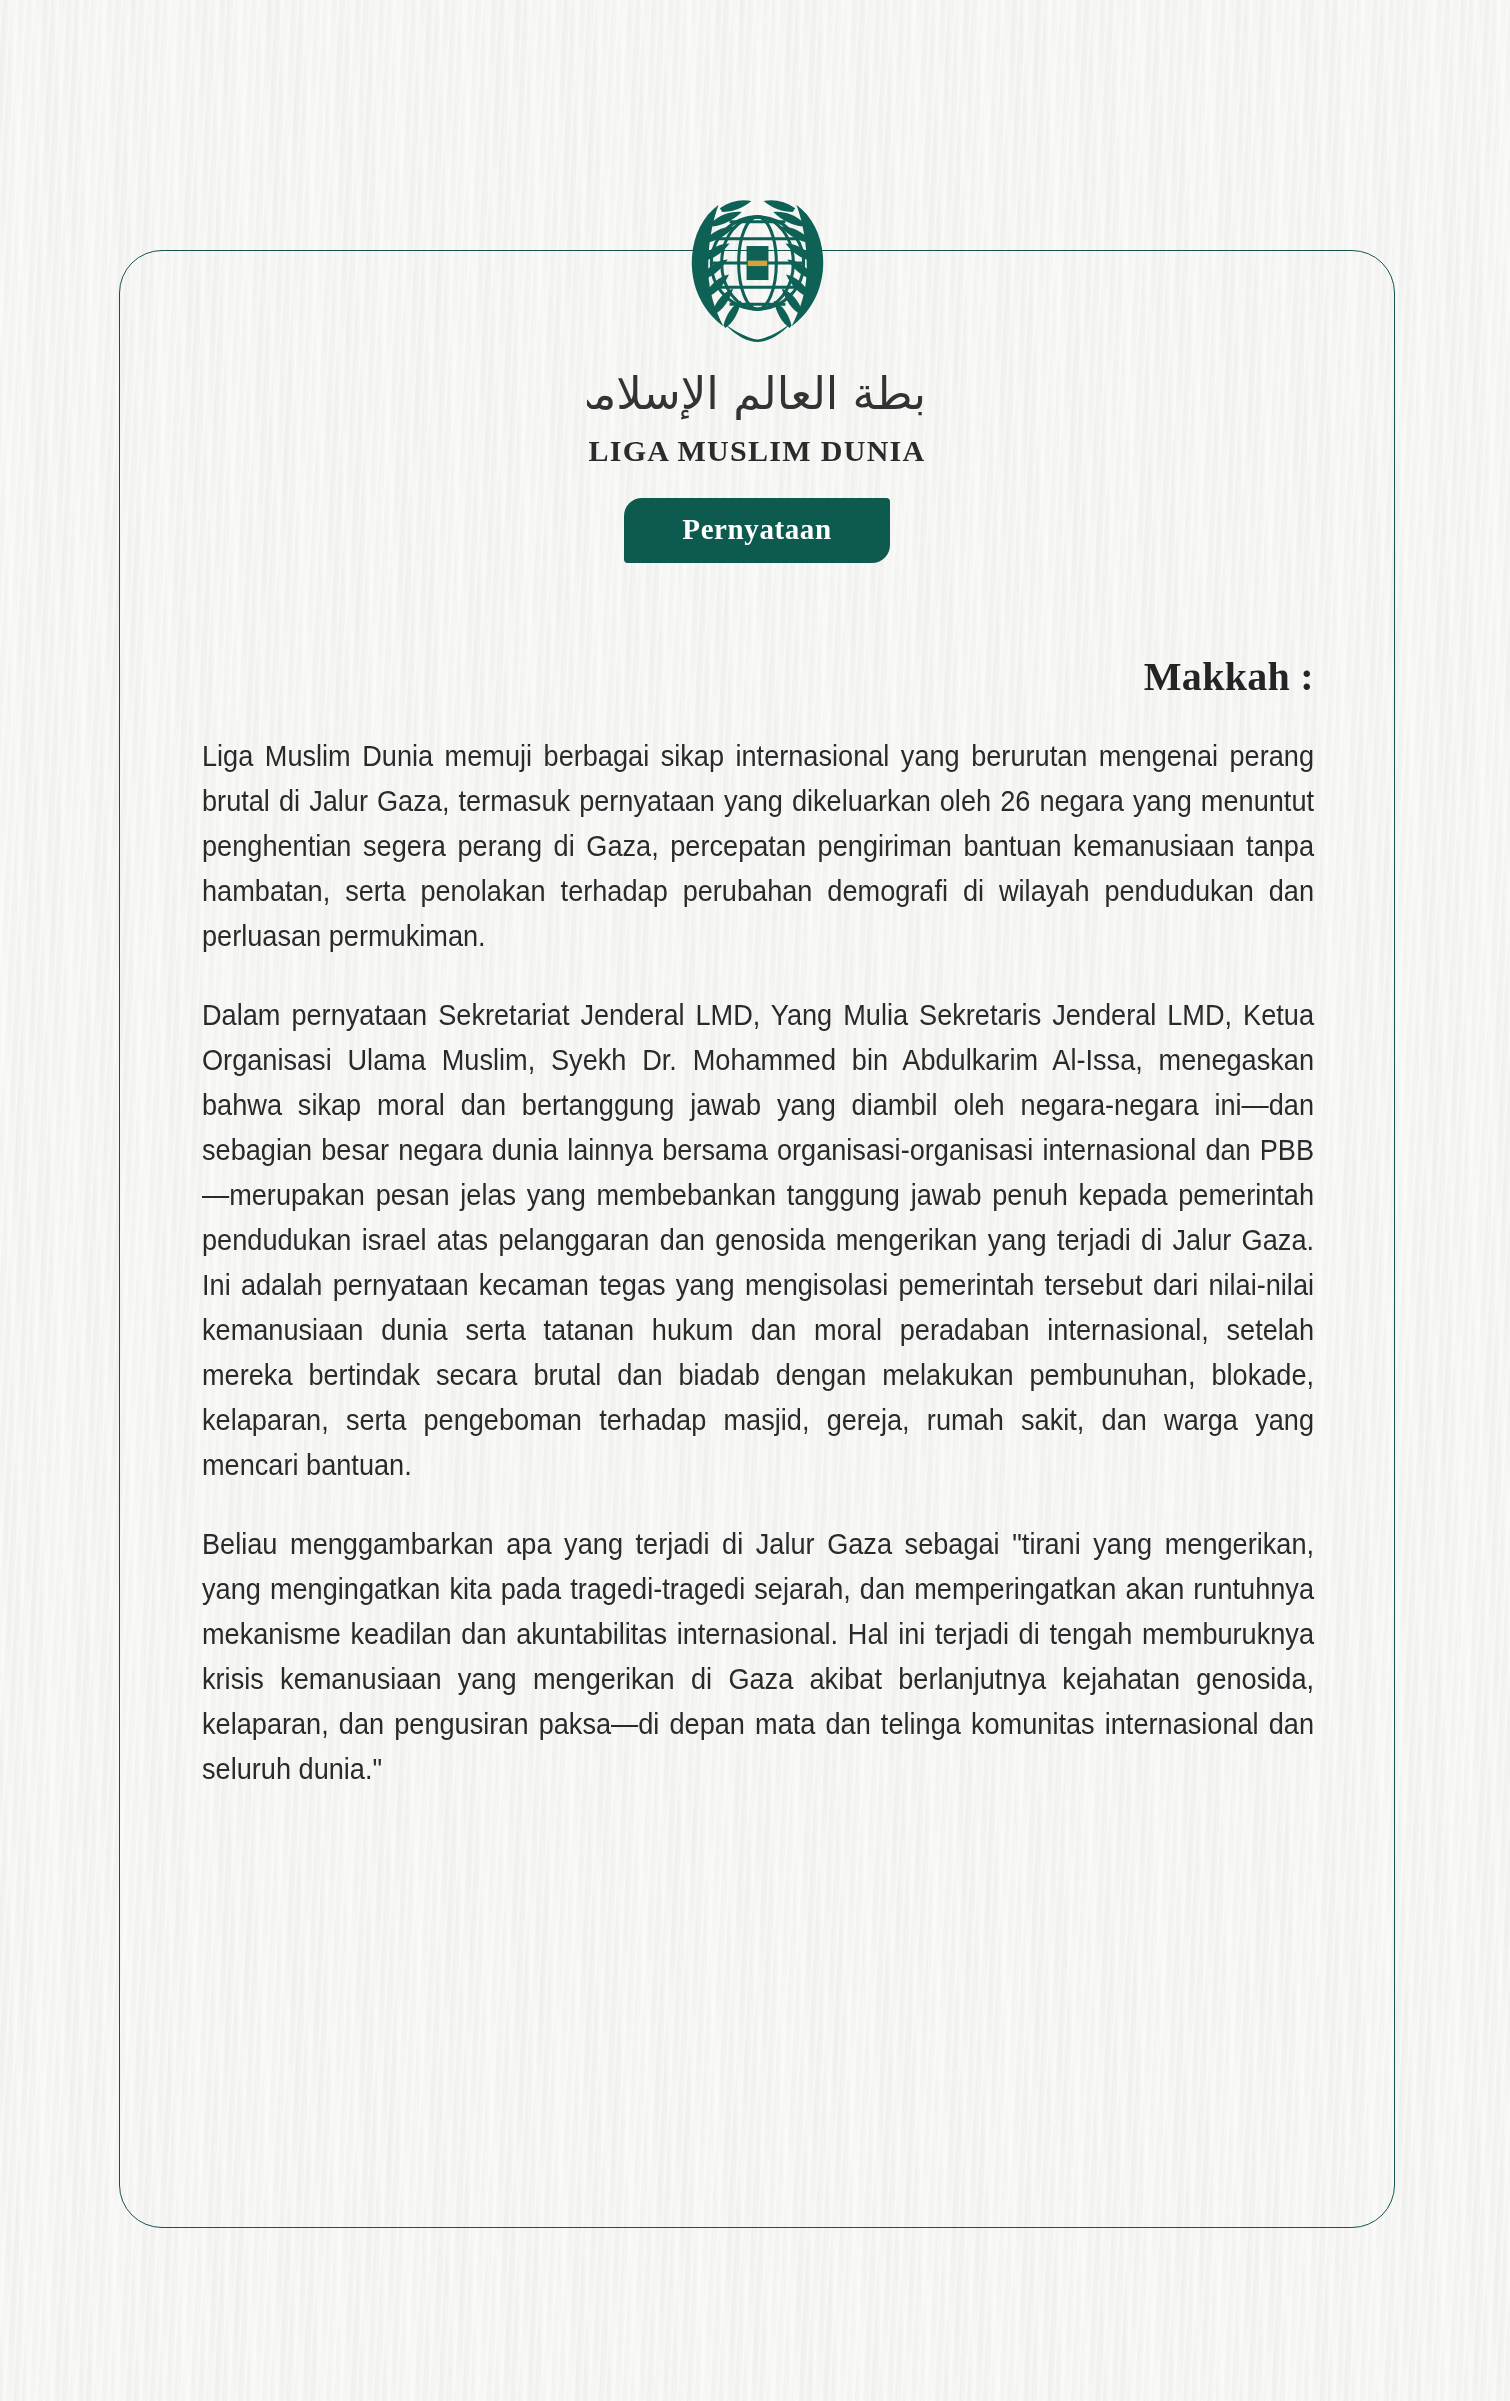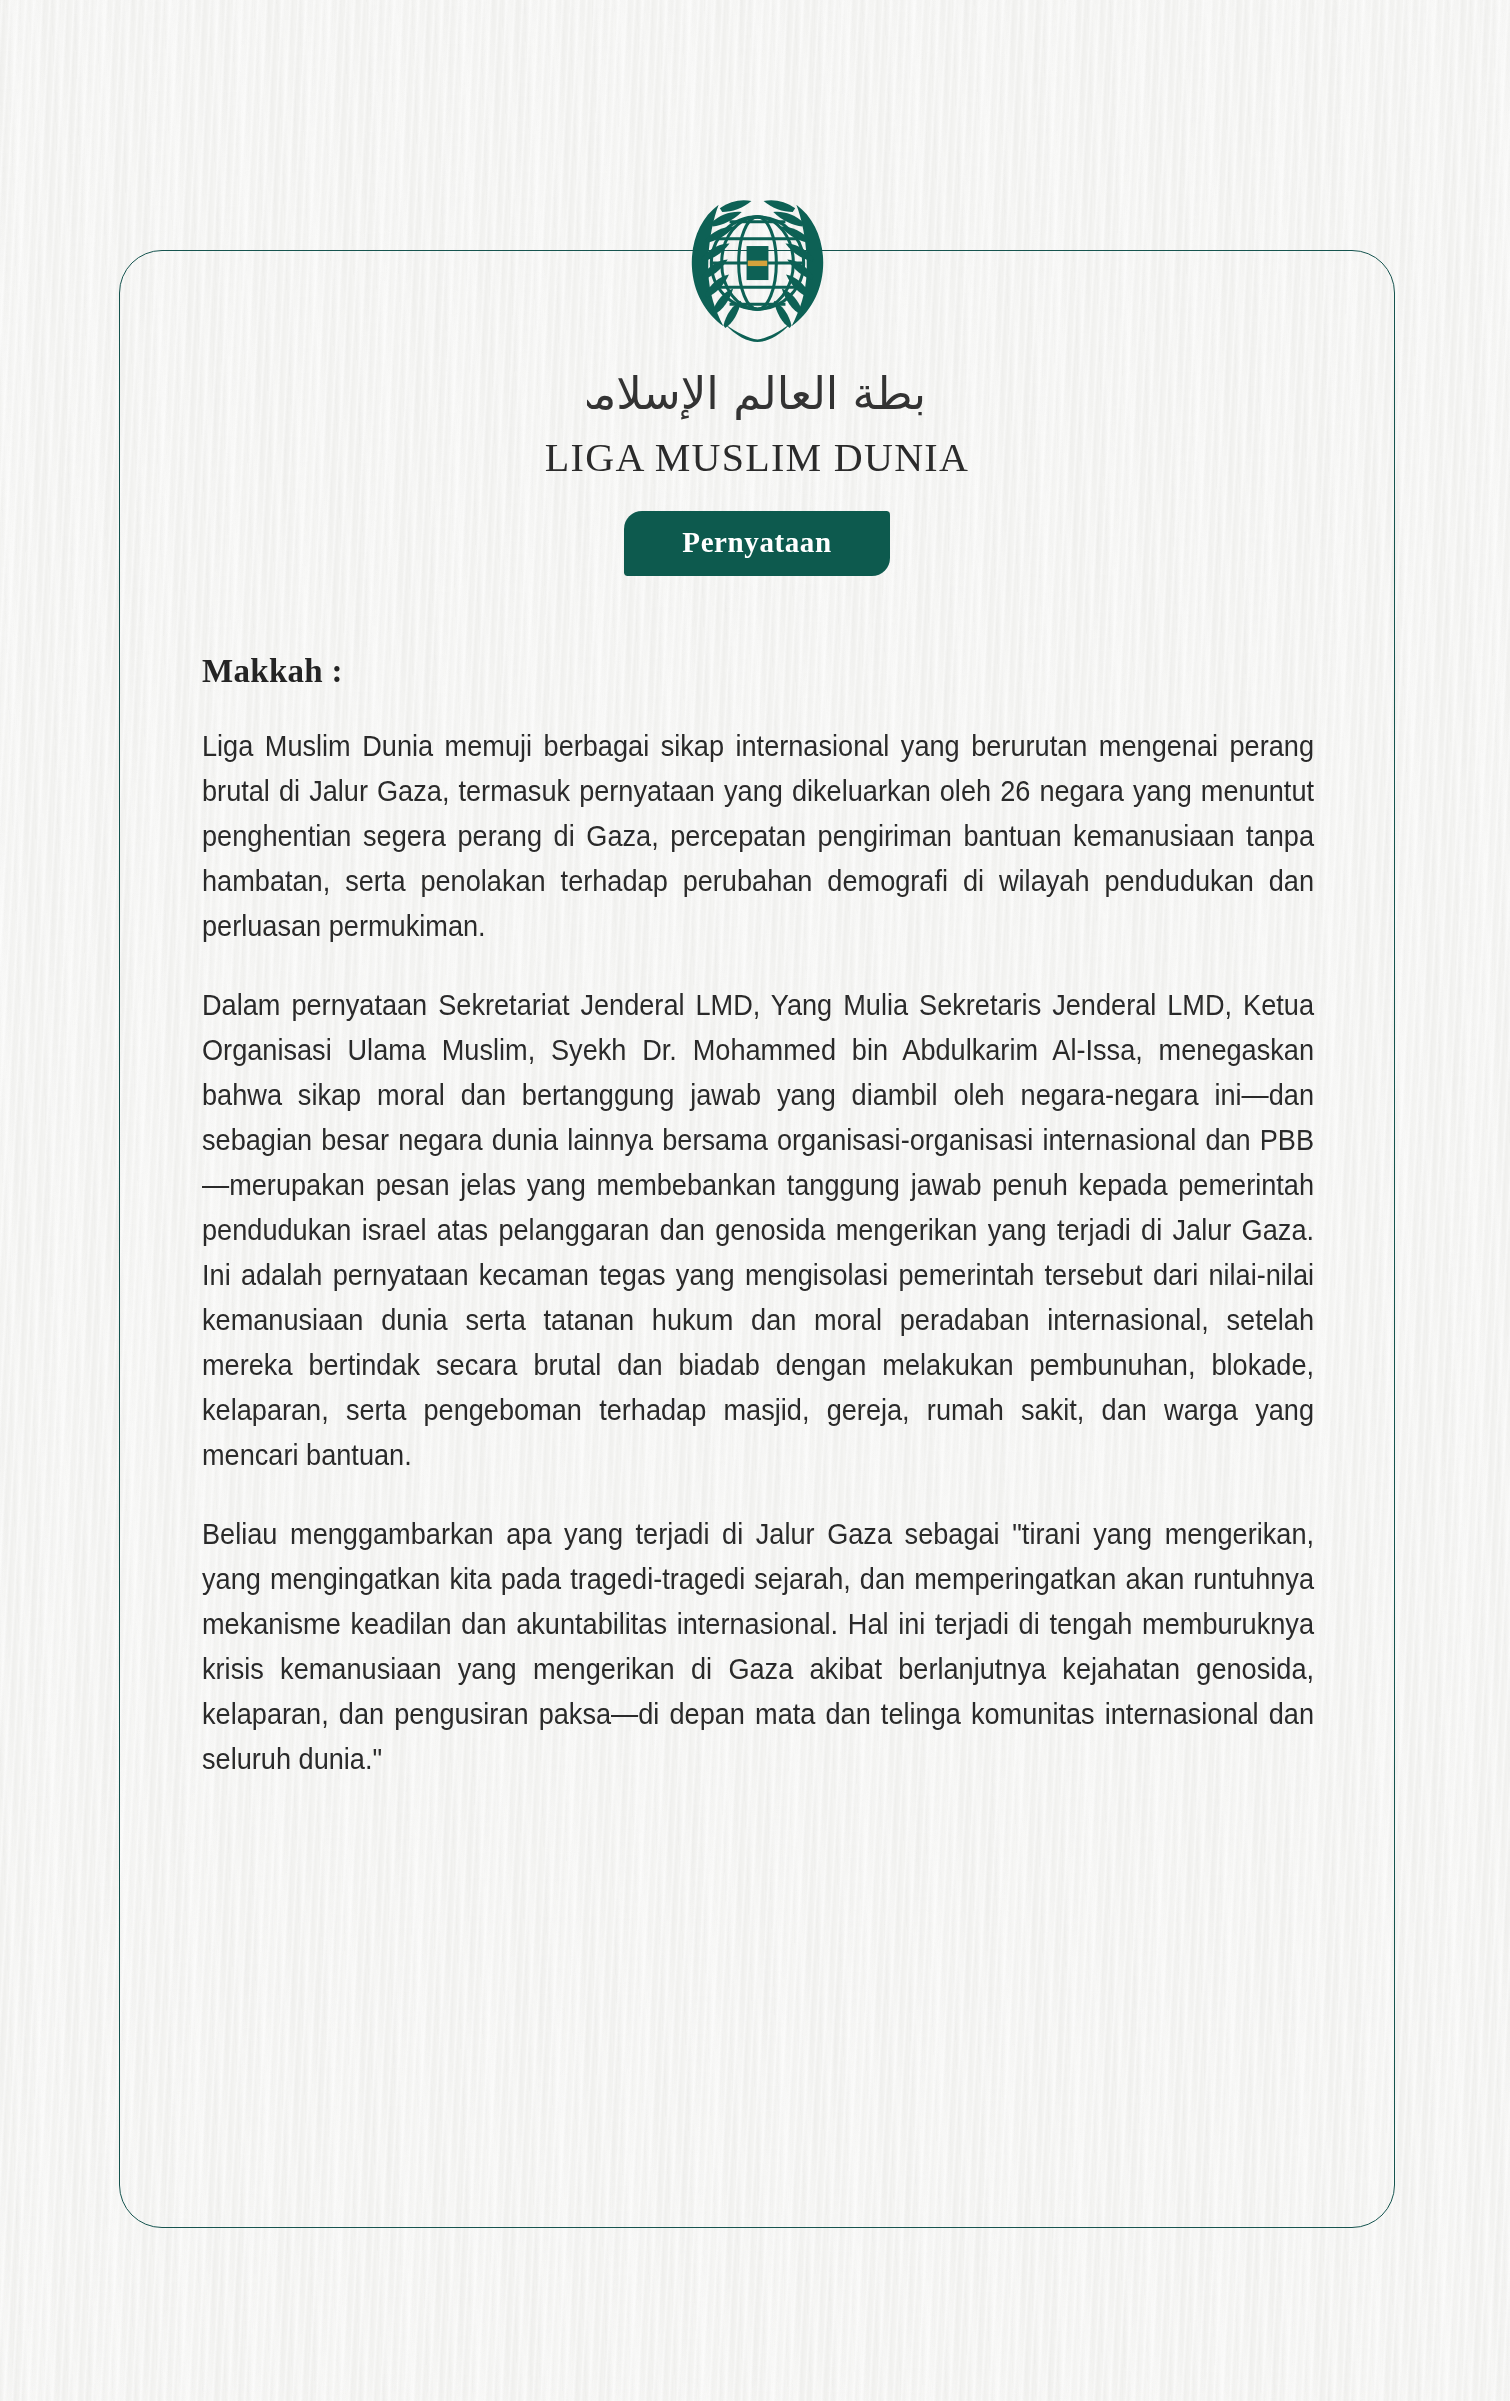--- a/index.html
+++ b/index.html
@@ -72,22 +72,22 @@
 
   #org-name-arabic {
     display: block;
     margin: 11px auto 0;
     width: 341px;
     height: 79px;
   }
 
   #org-name-latin {
     font-family: "Liberation Serif", serif;
-    font-weight: normal;
-    font-size: 40px;
+    font-weight: bold;
+    font-size: 30px;
     letter-spacing: 1.3px;
     color: #2b2b2b;
     margin-top: 2.4px;
   }
 
   #statement-badge {
     display: inline-block;
     margin-top: 30px;
     background: #0d5a4e;
     color: #ffffff;
@@ -104,24 +104,25 @@
     position: absolute;
     left: 82px;
     top: 402px;
     width: 1112px;
     z-index: 3;
   }
 
   #dateline {
     font-family: "Liberation Serif", serif;
     font-weight: bold;
-    font-size: 33px;
+    font-size: 40px;
     color: #242424;
     letter-spacing: 0.3px;
     margin: 0 0 33px 0;
+    text-align: right;
   }
 
   .paragraph {
     font-family: "Liberation Sans Narrow", "Liberation Sans", sans-serif;
     font-stretch: condensed;
     font-size: 29.5px;
     line-height: 45px;
     color: #2a2a2a;
     text-align: justify;
     text-justify: inter-word;

